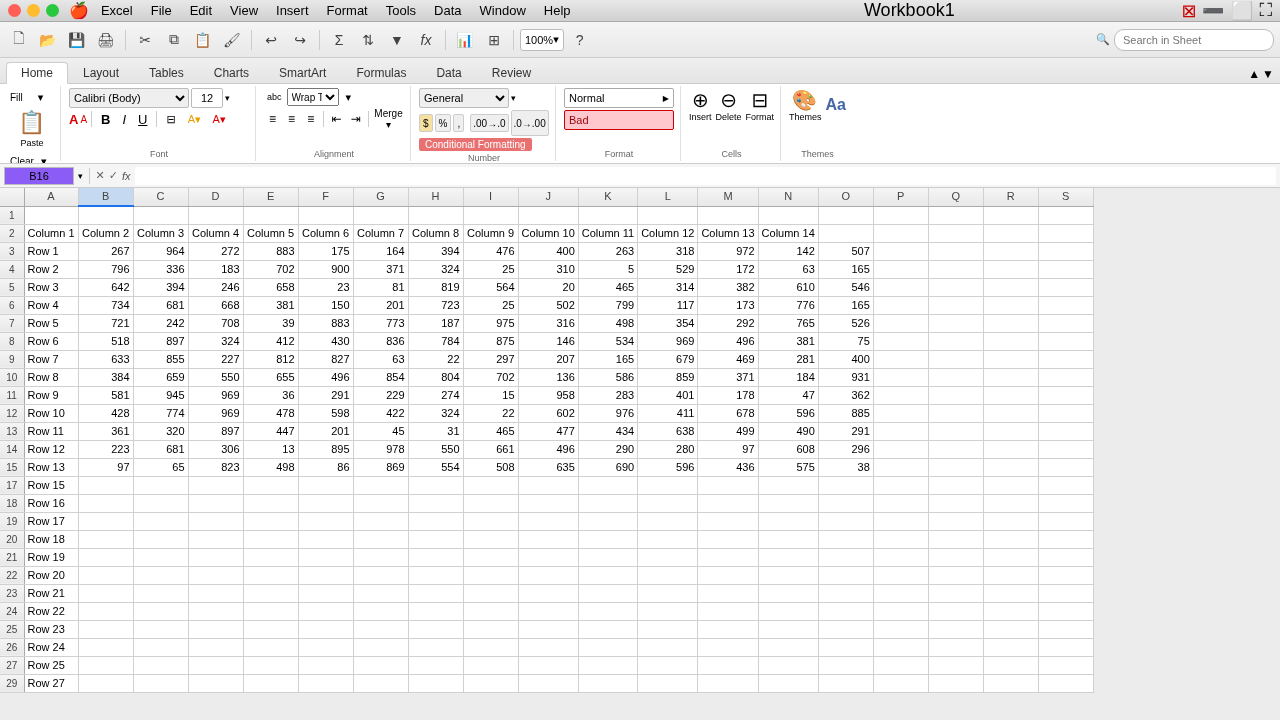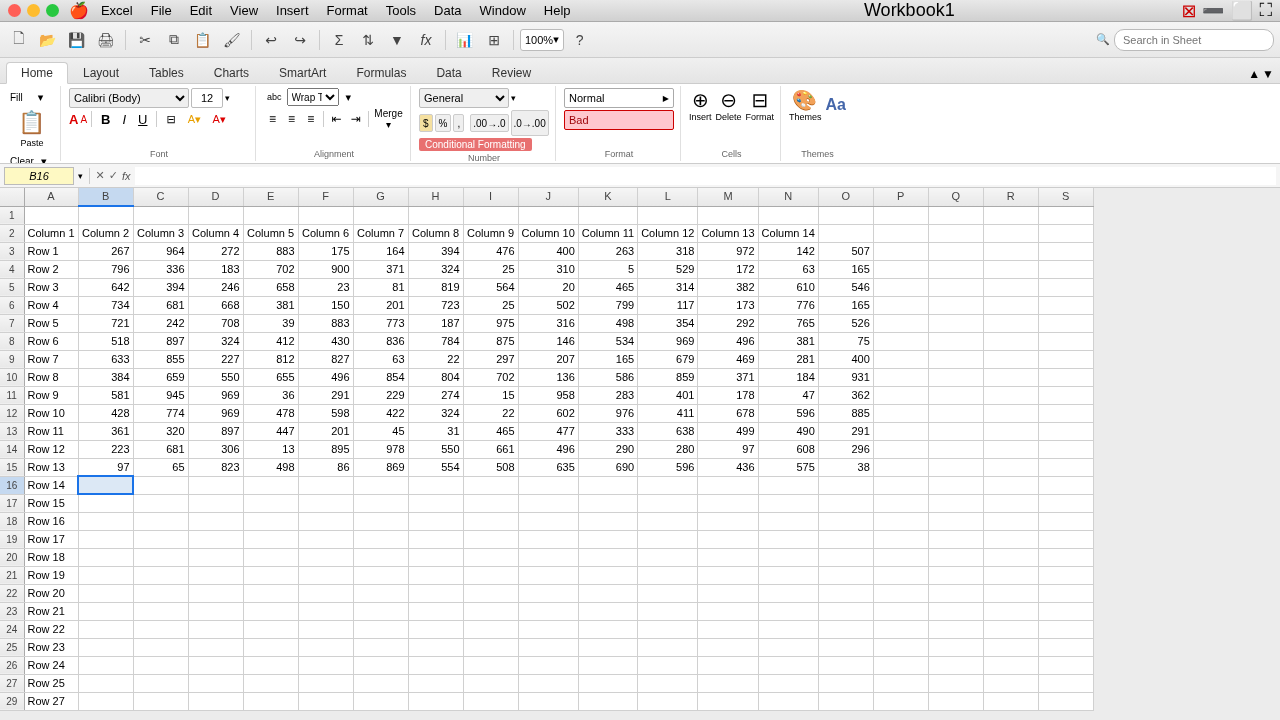--- a/index.html
+++ b/index.html
@@ -142,25 +142,24 @@
       border-bottom: 1px solid #ccc;
       display: flex;
       align-items: center;
       padding: 0 4px;
       gap: 4px;
     }
     .name-box {
       width: 70px;
       height: 18px;
       border: 1px solid #bbb;
-      background: #fef9c3;
+      background: #8b5cf6;
       font-size: 11px;
       padding: 0 4px;
       text-align: center;
-      font-style: italic;
     }
     .formula-input {
       flex: 1;
       height: 18px;
       border: 1px solid transparent;
       background: white;
       font-size: 11px;
       padding: 0 4px;
     }
 
@@ -830,21 +829,21 @@
               <td class="row-label">Row 11</td>
               <td>361</td>
               <td>320</td>
               <td>897</td>
               <td>447</td>
               <td>201</td>
               <td>45</td>
               <td>31</td>
               <td>465</td>
               <td>477</td>
-              <td>333</td>
+              <td>434</td>
               <td>638</td>
               <td>499</td>
               <td>490</td>
               <td>291</td>
               <td></td>
               <td></td>
               <td></td>
               <td></td>
             </tr>
             <tr>
@@ -885,42 +884,20 @@
               <td>596</td>
               <td>436</td>
               <td>575</td>
               <td>38</td>
               <td></td>
               <td></td>
               <td></td>
               <td></td>
             </tr>
             <tr>
-              <th class="row-header" style="background: rgb(197, 217, 240);">16</th>
-              <td class="row-label">Row 14</td>
-              <td class="selected"></td>
-              <td></td>
-              <td></td>
-              <td></td>
-              <td></td>
-              <td></td>
-              <td></td>
-              <td></td>
-              <td></td>
-              <td></td>
-              <td></td>
-              <td></td>
-              <td></td>
-              <td></td>
-              <td></td>
-              <td></td>
-              <td></td>
-              <td></td>
-            </tr>
-            <tr>
               <th class="row-header">17</th>
               <td class="row-label">Row 15</td>
               <td></td>
               <td></td>
               <td></td>
               <td></td>
               <td></td>
               <td></td>
               <td></td>
               <td></td>

